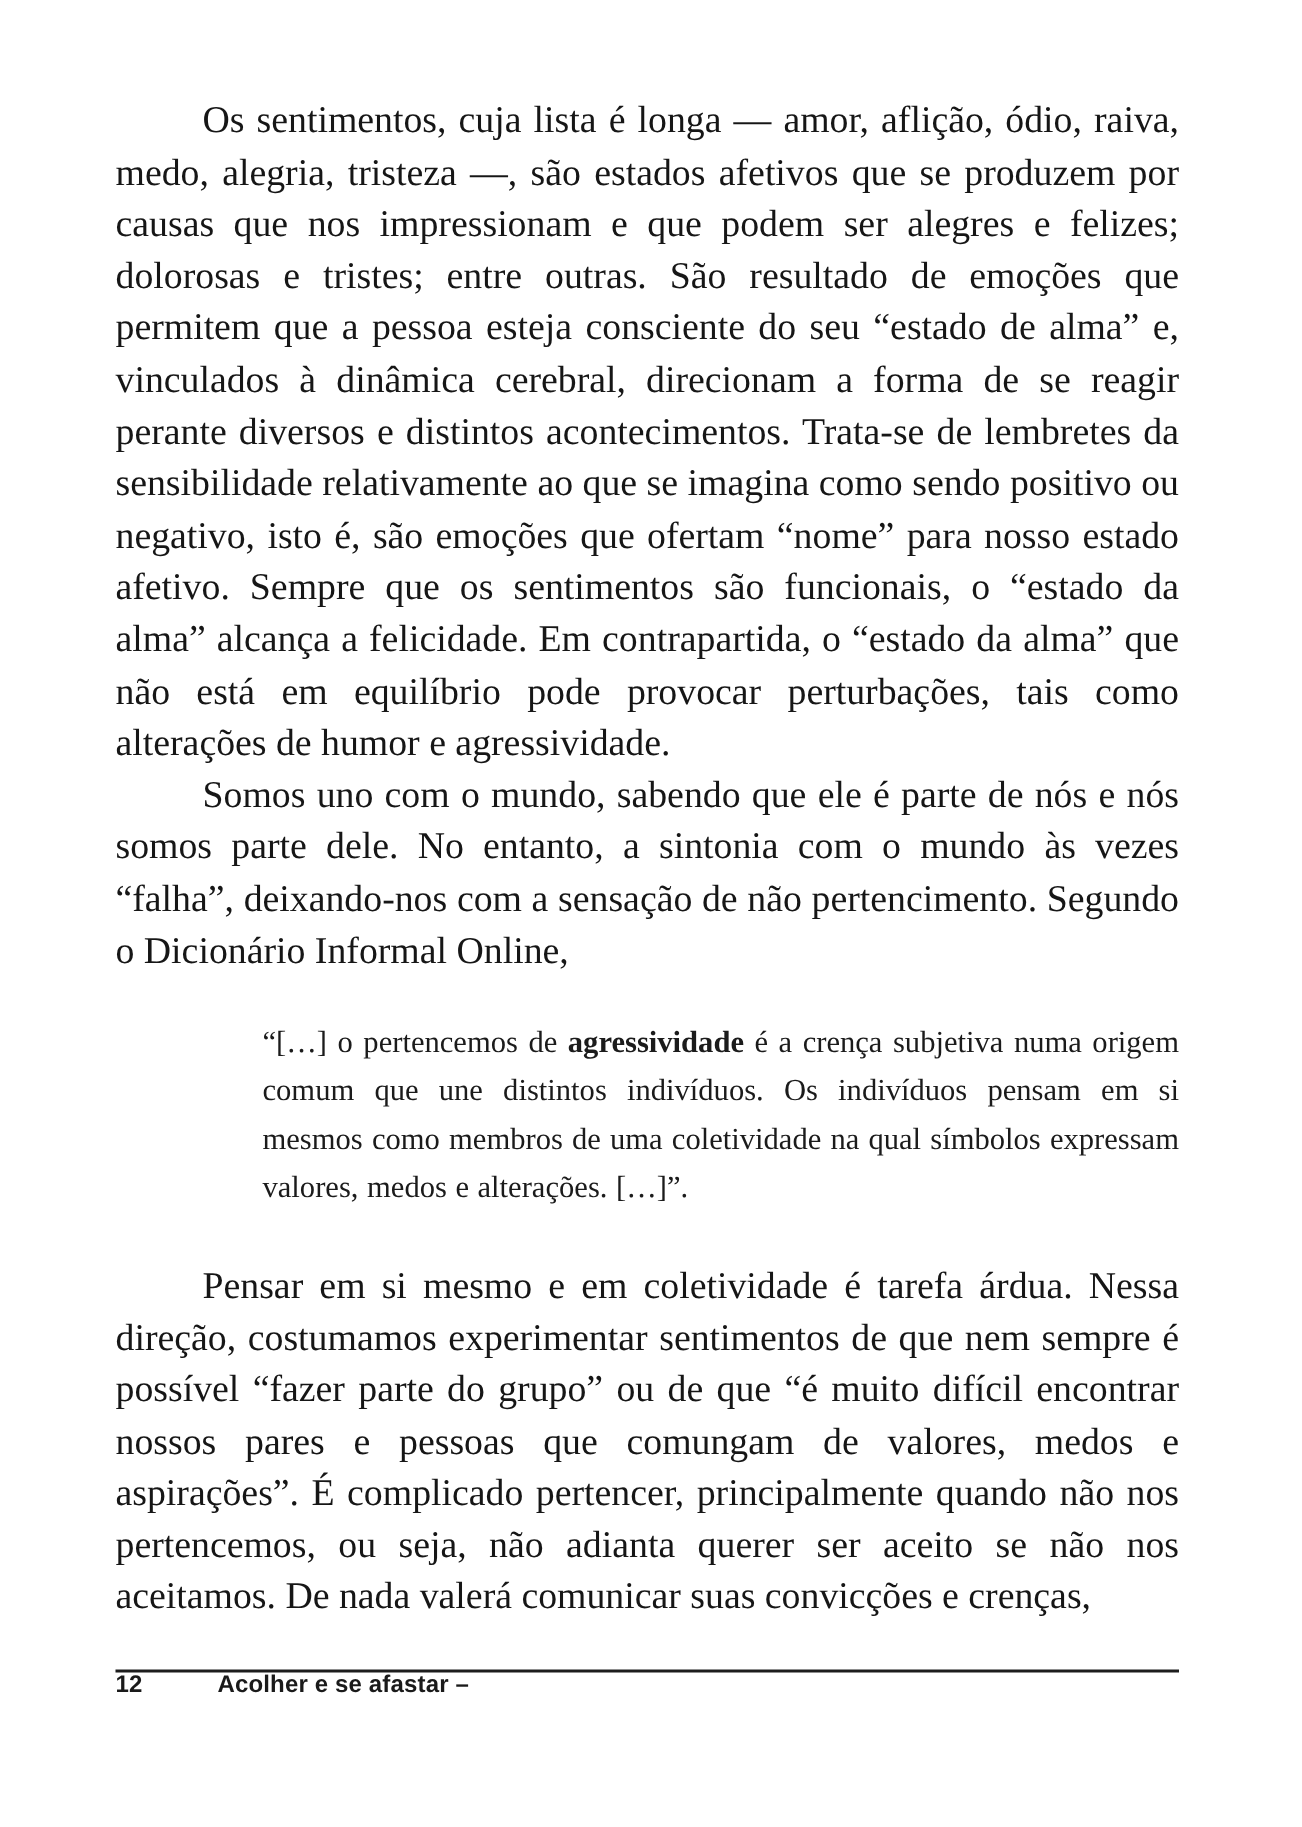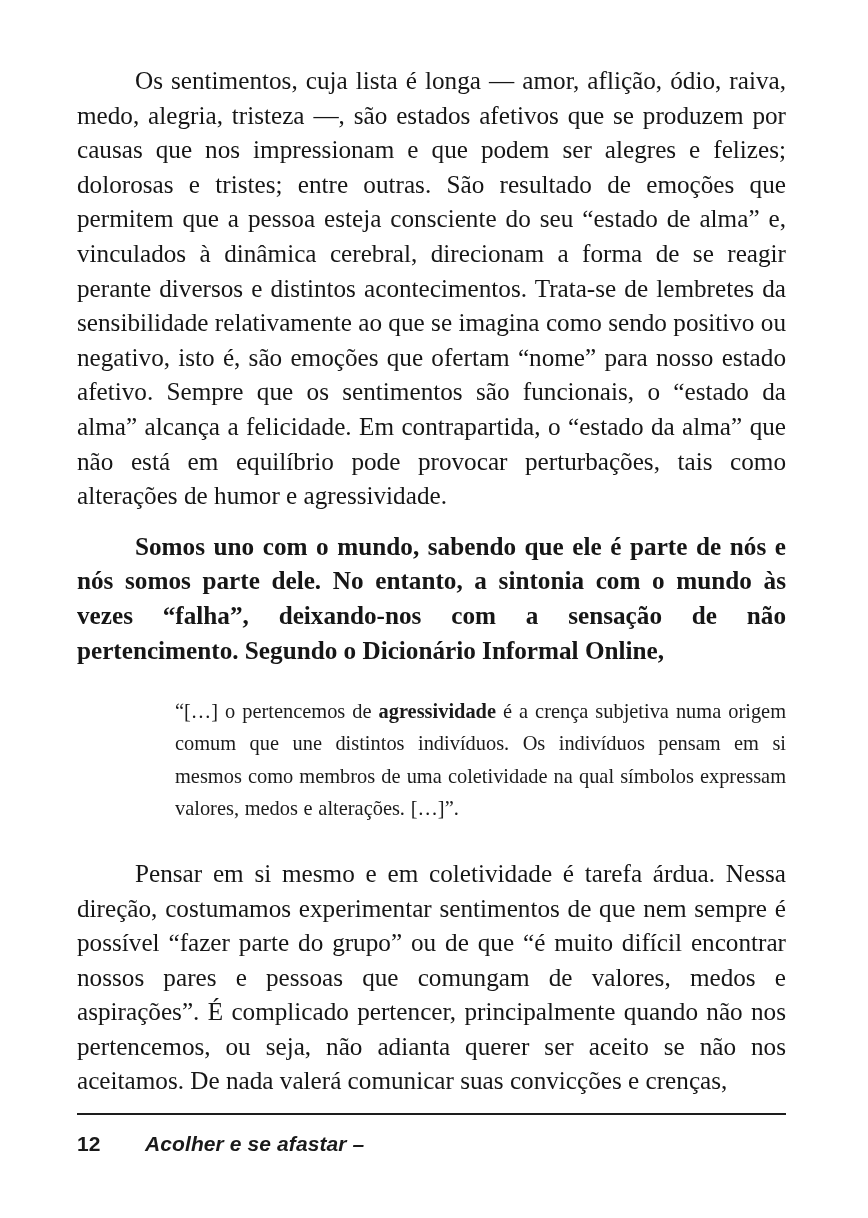--- a/index.html
+++ b/index.html
@@ -41,22 +41,21 @@
     text-align: justify;
     text-justify: inter-word;
     hyphens: manual;
     -webkit-hyphens: manual;
     text-indent: 58px;
     color: #161616;
     font-weight: 400;
   }
 
   p.body-par + p.body-par {
-    margin-top: 16px;
-    font-weight: bold;
+    margin-top: 0;
   }
 
   
   blockquote.quote {
     margin: 0;
     padding: 0;
     position: relative;
     left: 98px;                 
     width: 611px;               
     font-size: 20.4px;
@@ -85,36 +84,34 @@
     width: 709px;
   }
   .footer-rule {
     width: 709px;
     height: 0;
     border-top: 2.2px solid #1d1d1d;
   }
   .footer-line {
     display: flex;
     align-items: baseline;
-    margin-top: 17px;
     font-family: "Liberation Sans", "DejaVu Sans", sans-serif;
-    font-size: 21px;
+    font-size: 16px;
     letter-spacing: 0.1px;
   }
   .footer-pageno {
     font-weight: 700;
     color: #1a1a1a;
     width: 68px;          
     flex: 0 0 68px;
   }
   .footer-title {
     font-weight: 700;
     color: #1a1a1a;
     white-space: pre;
-    font-style: italic;
   }
   .footer-subtitle {
     font-weight: 400;
     color: #8d8d8d;
     white-space: pre;
   }
 </style>
 </head>
 <body>
 

